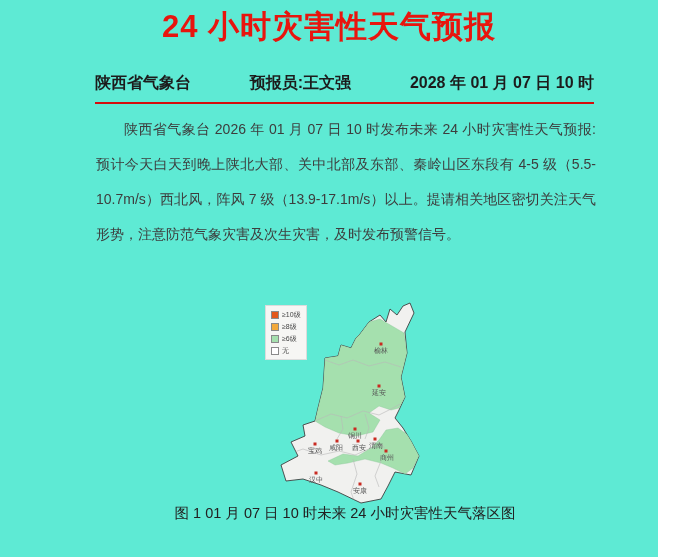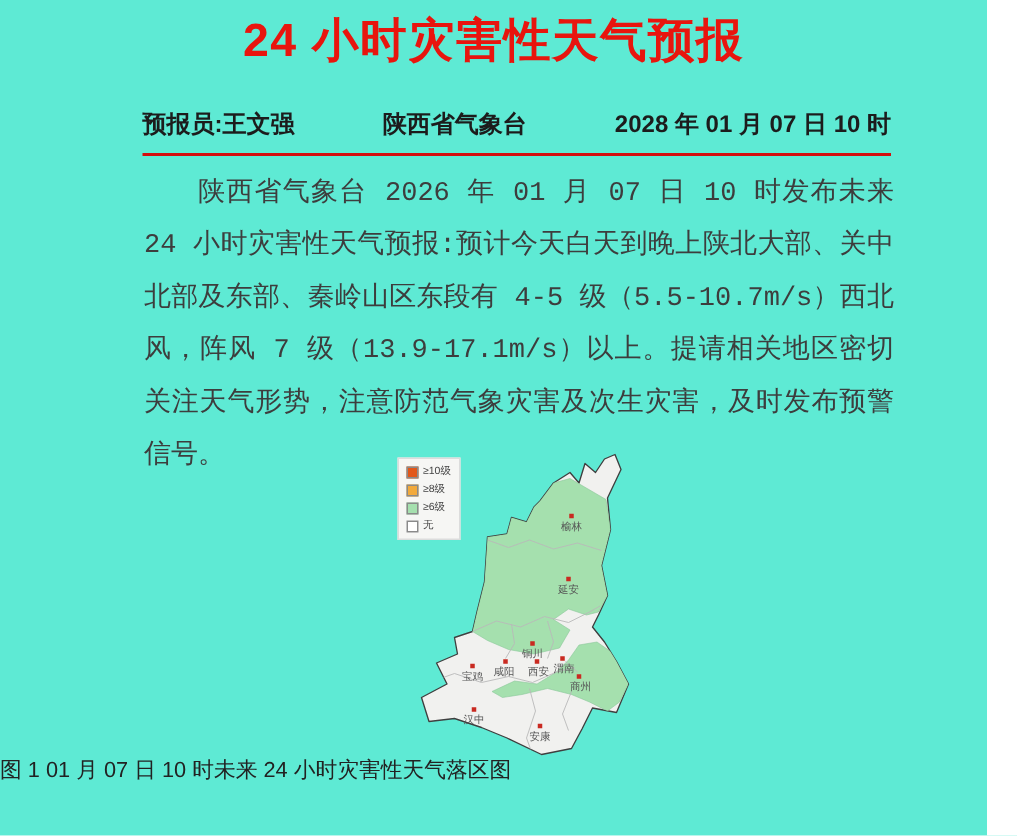--- a/index.html
+++ b/index.html
@@ -13,52 +13,52 @@
     letter-spacing:1px;
   }
   .header-row{
     position:absolute;top:73px;left:95px;width:499px;
     display:flex;justify-content:space-between;align-items:baseline;
     font-size:16px;color:#1c1c1c;font-weight:bold;
     padding-bottom:8px;border-bottom:2px solid #d40d0d;
   }
   .body-text{
     position:absolute;top:112px;left:96px;width:500px;margin:0;
-    font-size:18px;line-height:35px;color:#3d3d3d;
-    text-indent:2em;text-align:justify;font-family:Liberation Mono, monospace;
+    font-size:14px;line-height:35px;color:#3d3d3d;
+    text-indent:2em;text-align:justify;
   }
   .map-wrap{position:absolute;left:253px;top:296px;width:252px;height:228px;}
   .map-wrap svg{position:absolute;left:0;top:0;}
   .legend{
     position:absolute;left:12px;top:9px;background:#f6f6f4;
     border:1px solid #dcdcdc;padding:4px 5px;
     display:flex;flex-direction:column;gap:3px;
   }
   .lrow{display:flex;align-items:center;gap:3px;height:9px;}
   .sw{width:8px;height:8px;border:1px solid #8a8a8a;box-sizing:border-box;flex:none;}
   .lg0{background:#e2571b;}
   .lg1{background:#f2a93b;}
   .lg2{background:#a5e0ae;}
   .lg3{background:#ffffff;}
   .llabel{font-size:7px;color:#444;line-height:1;white-space:nowrap;}
   .caption{
     position:absolute;top:504px;left:0;width:100%;
-    text-align:left;font-size:14.5px;color:#222222;
+    text-align:center;font-size:14.5px;color:#222222;padding-left:16px;
   }
 </style>
 </head>
 <body>
 
 <div class="page">
 
   <h1 class="title">24 小时灾害性天气预报</h1>
 
   <div class="header-row">
+    <span>陕西省气象台</span>
     <span>预报员:王文强</span>
-    <span>陕西省气象台</span>
     <span>2028 年 01 月 07 日 10 时</span>
   </div>
 
   <p class="body-text">陕西省气象台 2026 年 01 月 07 日 10 时发布未来 24 小时灾害性天气预报:预计今天白天到晚上陕北大部、关中北部及东部、秦岭山区东段有 4-5 级（5.5-10.7m/s）西北风，阵风 7 级（13.9-17.1m/s）以上。提请相关地区密切关注天气形势，注意防范气象灾害及次生灾害，及时发布预警信号。</p>
 
   <div class="map-wrap">
     <svg width="252" height="228" viewBox="0 0 252 228">
       <defs>
         <clipPath id="prov">
           <path d="M157,7 L161,17 L152,36 L154,57 L148,81 L152,101 L146,114 L142,122 L150,132 L158,145 L166,160 L158,179 L142,176 L135,190 L128,203 L108,207 L85,196 L68,189 L50,183 L33,185 L28,169 L45,160 L38,146 L52,140 L50,129 L62,125 L65,112 L70,92 L72,62 L85,60 L88,49 L98,52 L103,42 L107,38 L116,26 L127,19 L133,26 L137,13 L144,19 L150,10 Z"></path>

